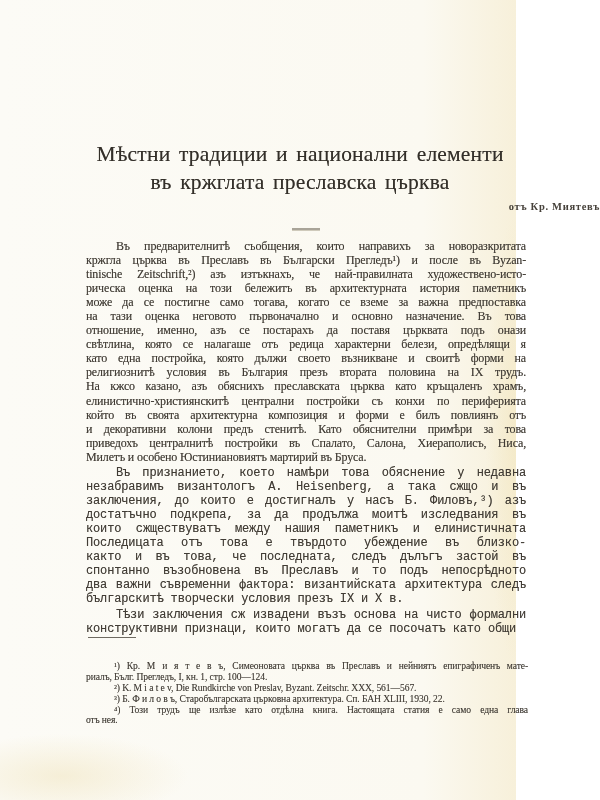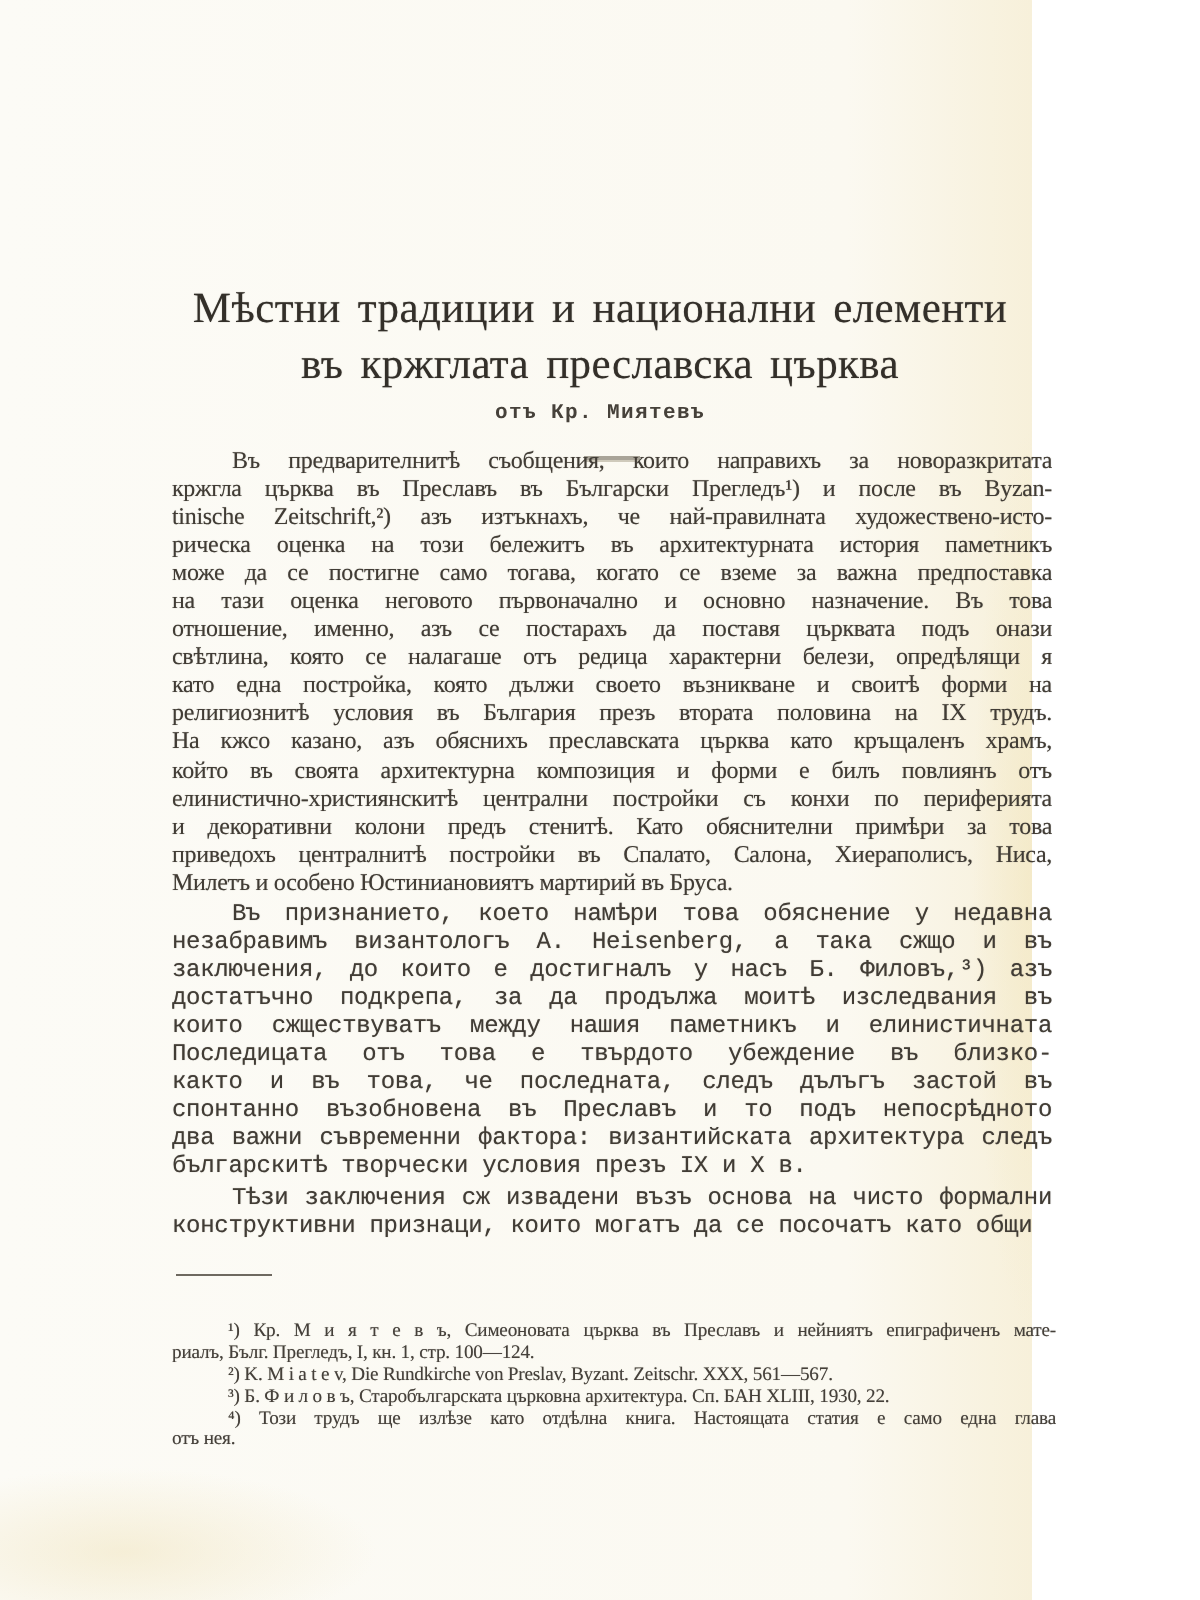--- a/index.html
+++ b/index.html
@@ -17,28 +17,28 @@
   }
   .title{
     position:absolute;top:141px;left:0;width:600px;margin:0;
     font-size:21.5px;font-weight:normal;line-height:27.5px;
     text-align:center;color:#332f29;word-spacing:3px;letter-spacing:0.2px;
     text-shadow:0 0 0.5px rgba(51,47,41,0.55);
   }
   .title span{display:block;}
   .byline{
     position:absolute;top:201px;left:0;width:600px;
-    text-align:center;font-size:10.5px;font-weight:bold;
-    letter-spacing:0.7px;color:#46413a;font-family:Liberation Mono, monospace;
+    text-align:right;font-size:10.5px;font-weight:bold;
+    letter-spacing:0.7px;color:#46413a;
   }
   .divider{
     position:absolute;top:228px;left:292px;width:28px;height:2px;
     background:#a9a498;border-bottom:1px solid #cfcabb;
   }
-  .body-text{position:absolute;left:86px;top:223px;width:440px;}
+  .body-text{position:absolute;left:86px;top:239px;width:440px;}
   .bline{
     height:14.05px;line-height:14.05px;overflow:hidden;
     font-size:12px;letter-spacing:-0.15px;
     text-align:justify;text-align-last:justify;
     color:#413c35;text-shadow:0 0 0.45px rgba(62,57,49,0.5);
   }
   .bline.indent{text-indent:30px;}
   .bline.last{text-align:left;text-align-last:left;}
   .para{margin:0;}
   .para + .para{margin-top:2px;font-family:Liberation Mono, monospace;}
@@ -76,22 +76,22 @@
         <div class="bline">кржгла църква въ Преславъ въ Български Прегледъ¹) и после въ Byzan-</div>
         <div class="bline">tinische Zeitschrift,²) азъ изтъкнахъ, че най-правилната художествено-исто-</div>
         <div class="bline">рическа оценка на този бележитъ въ архитектурната история паметникъ</div>
         <div class="bline">може да се постигне само тогава, когато се вземе за важна предпоставка</div>
         <div class="bline">на тази оценка неговото първоначално и основно назначение. Въ това</div>
         <div class="bline">отношение, именно, азъ се постарахъ да поставя църквата подъ онази</div>
         <div class="bline">свѣтлина, която се налагаше отъ редица характерни белези, опредѣлящи я</div>
         <div class="bline">като една постройка, която дължи своето възникване и своитѣ форми на</div>
         <div class="bline">религиознитѣ условия въ България презъ втората половина на IX трудъ.</div>
         <div class="bline">На кжсо казано, азъ обяснихъ преславската църква като кръщаленъ храмъ,</div>
+        <div class="bline">елинистично-християнскитѣ централни постройки съ конхи по периферията</div>
         <div class="bline">който въ своята архитектурна композиция и форми е билъ повлиянъ отъ</div>
-        <div class="bline">елинистично-християнскитѣ централни постройки съ конхи по периферията</div>
         <div class="bline">и декоративни колони предъ стенитѣ. Като обяснителни примѣри за това</div>
         <div class="bline">приведохъ централнитѣ постройки въ Спалато, Салона, Хиераполисъ, Ниса,</div>
         <div class="bline last">Милетъ и особено Юстиниановиятъ мартирий въ Бруса.</div>
       </div>
       <div class="para">
         <div class="bline indent">Въ признанието, което намѣри това обяснение у недавна починалия и</div>
         <div class="bline">незабравимъ византологъ А. Heisenberg, а така сжщо и въ аналогичнитѣ</div>
         <div class="bline">заключения, до които е достигналъ у насъ Б. Филовъ,³) азъ намѣрихъ</div>
         <div class="bline">достатъчно подкрепа, за да продължа моитѣ изследвания въ сжщата посока.⁴)</div>
         <div class="bline">които сжществуватъ между нашия паметникъ и елинистичната ротонда,</div>

